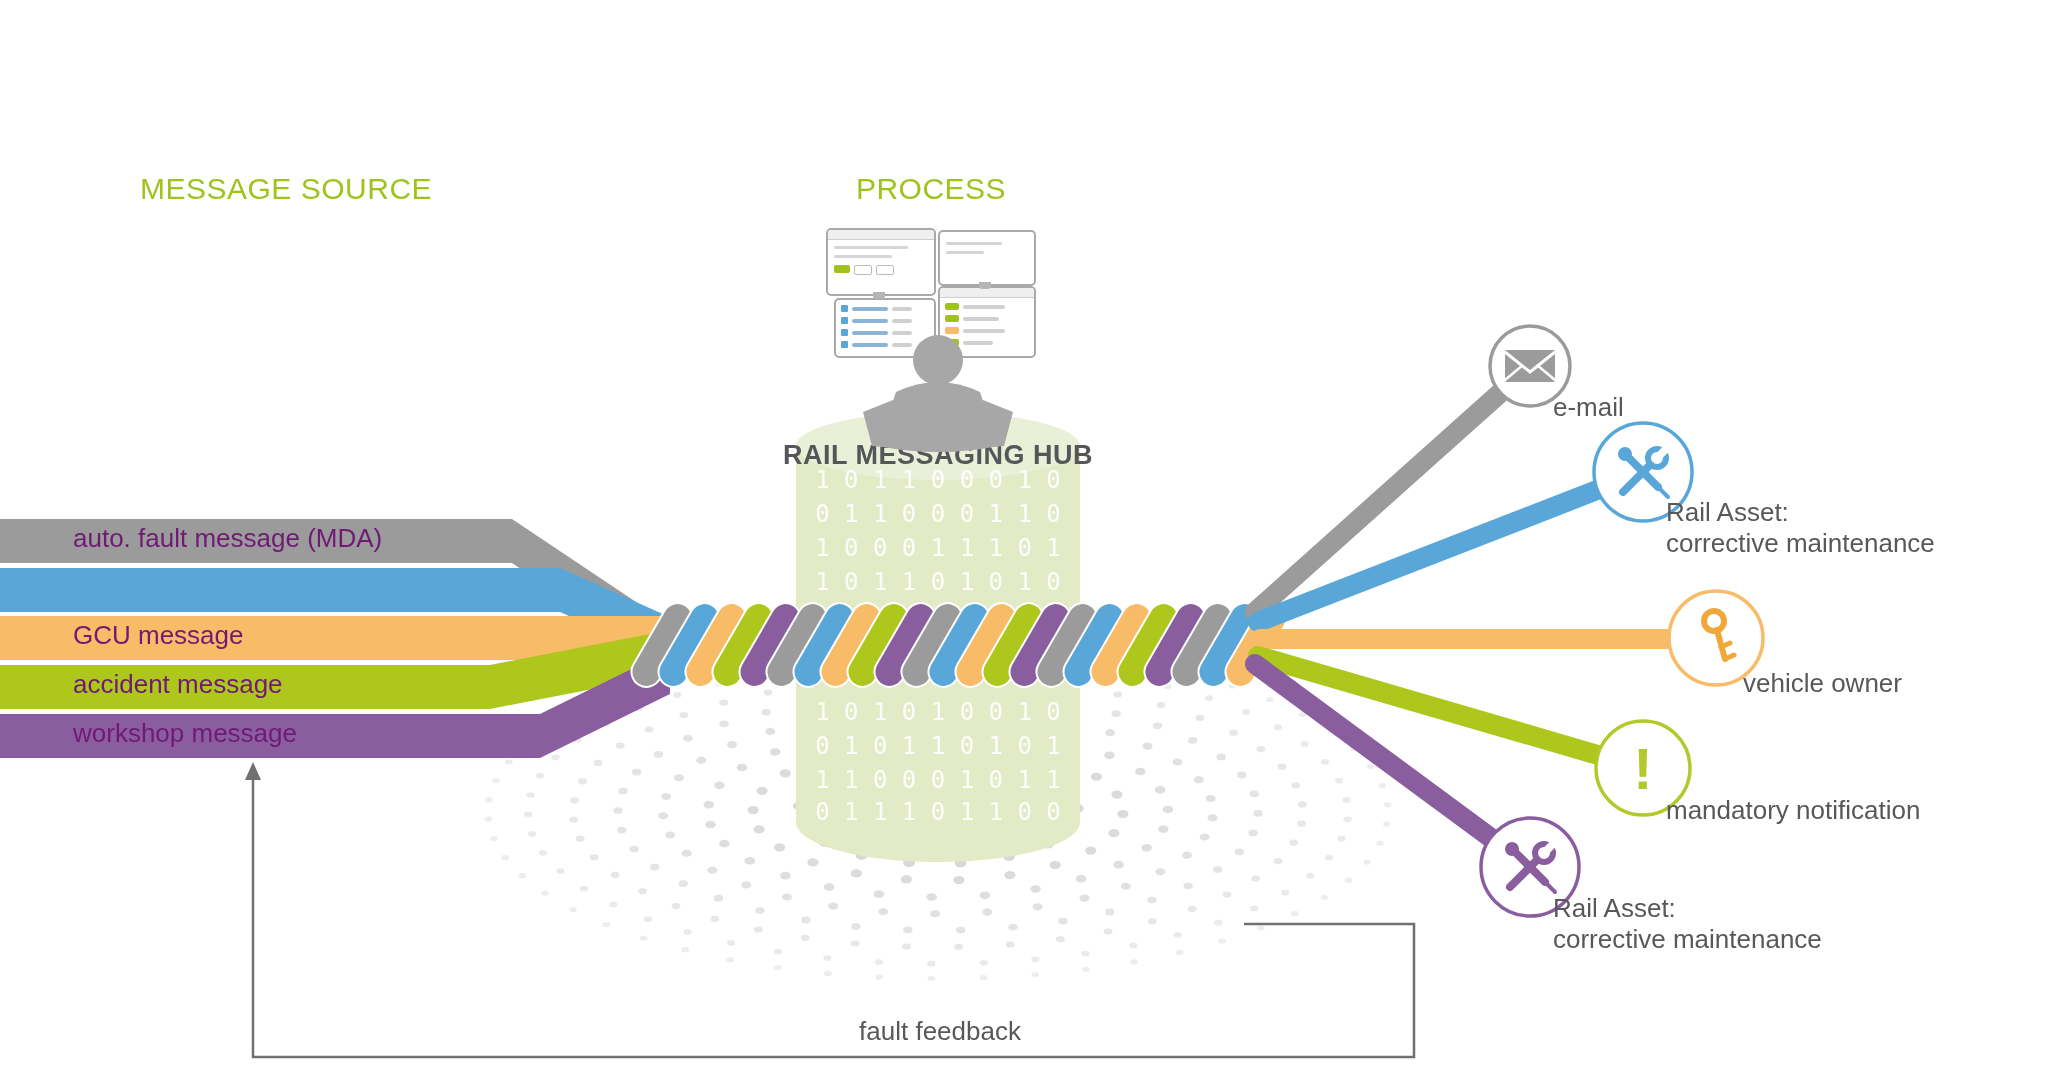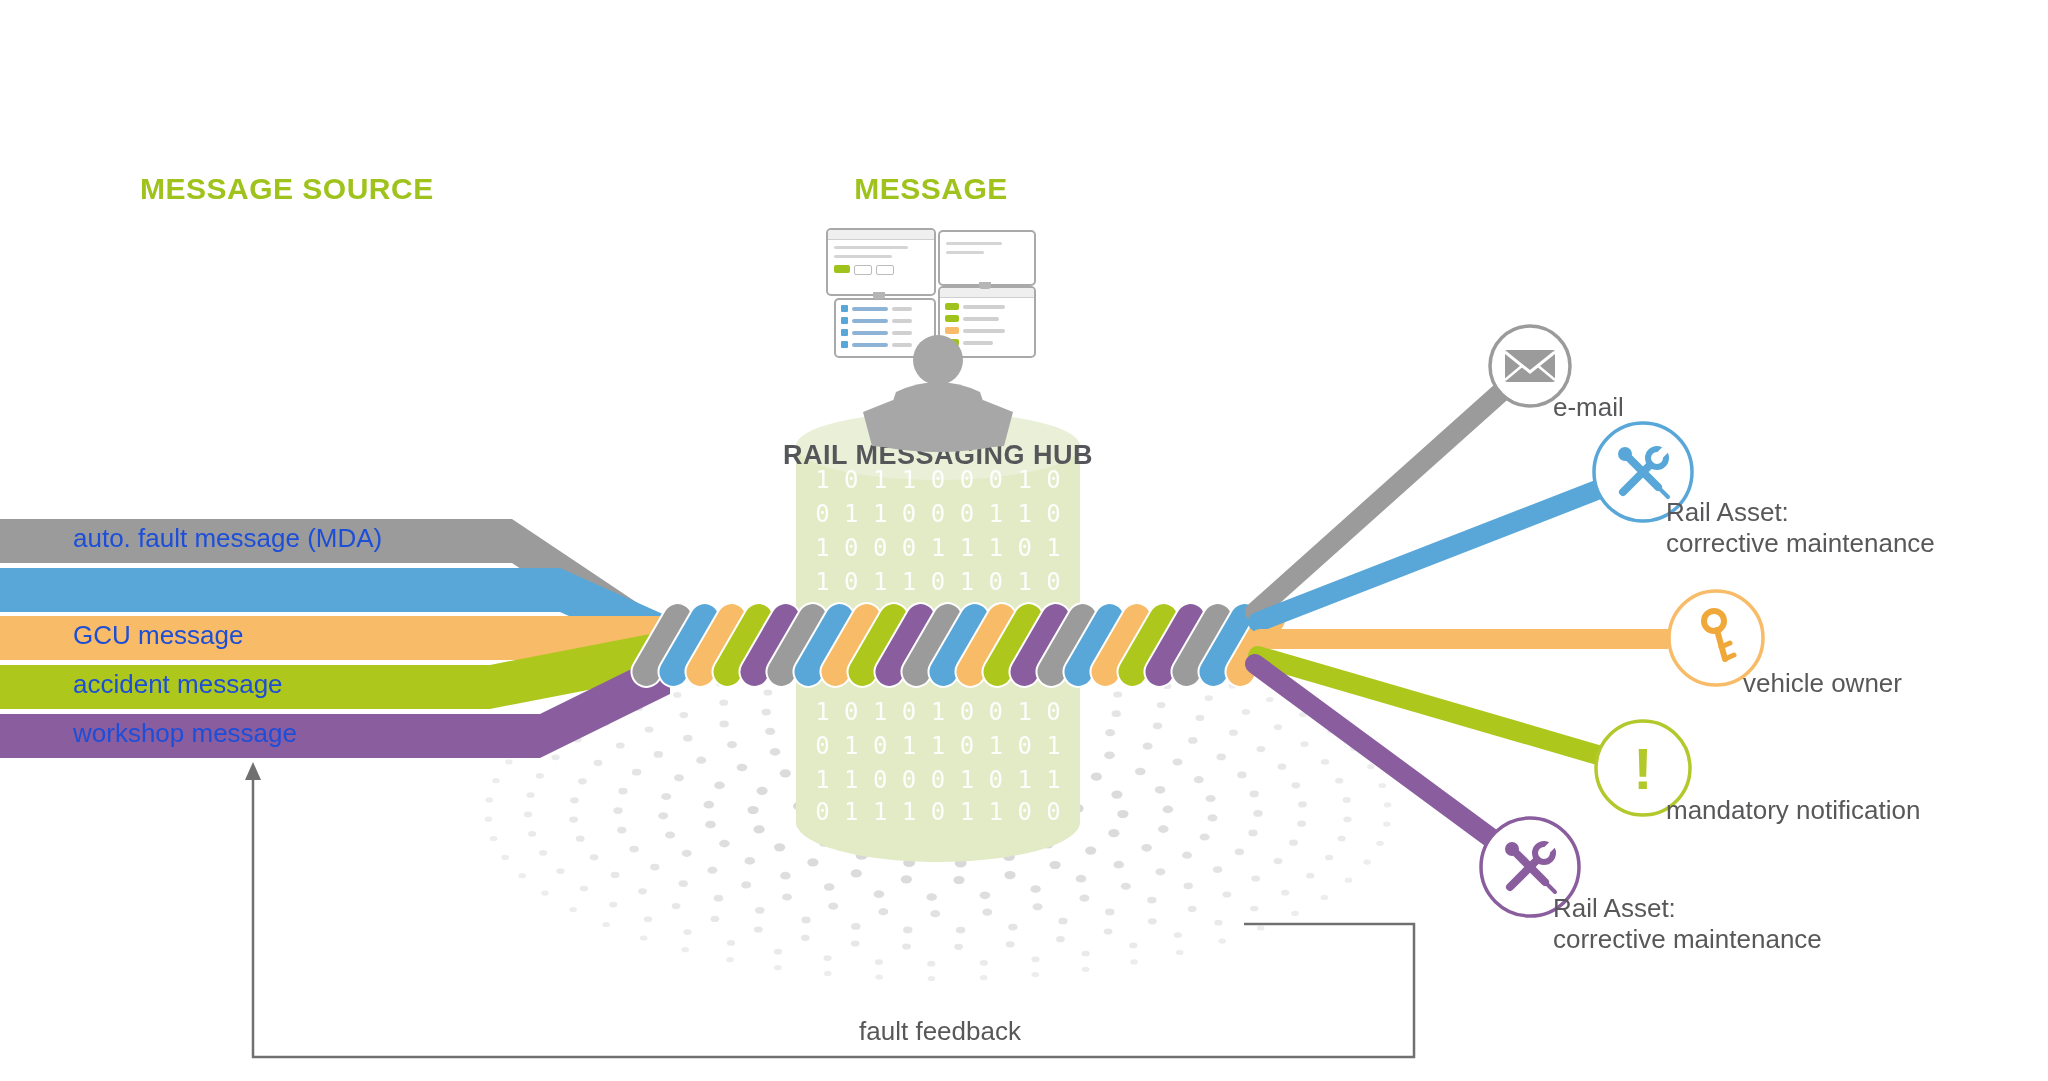--- a/index.html
+++ b/index.html
@@ -1,22 +1,22 @@
 <!DOCTYPE html>
 <html><head>
 <meta charset="utf-8">
 <style>
   html,body{margin:0;padding:0;background:#fff;}
   .stage{position:relative;width:2048px;height:1081px;background:#fff;overflow:hidden;
          font-family:"Liberation Sans",sans-serif;color:#58585a;cursor:default;}
   .stage svg#scene{position:absolute;inset:0;z-index:2;}
   .labels{position:absolute;inset:0;z-index:3;}
   .labels > div{position:absolute;white-space:nowrap;}
-  .hdr{font-weight:bold;font-size:30px;color:#9fc31c;letter-spacing:.5px;}
-  .band-label{color:#1d4ed8;font-size:26px;height:39px;display:flex;align-items:center;left:73px;}
+  .hdr{font-weight:normal;font-size:30px;color:#9fc31c;letter-spacing:.5px;}
+  .band-label{color:#701a75;font-size:26px;height:39px;display:flex;align-items:center;left:73px;}
   .proc{font-size:26px;color:#58585a;line-height:31px;}
   .proc span{display:block;}
   .feedback-label{font-size:26px;color:#58585a;transform:translateX(-50%);}
   
   .screens{position:absolute;left:826px;top:228px;width:212px;height:128px;z-index:1;}
   .panel{position:absolute;background:#fff;border:2px solid #a9a9a9;border-radius:5px;overflow:hidden;}
   .hd{height:9px;background:#efefef;border-bottom:1px solid #cfcfcf;}
   .ln{height:3px;background:#d5d5d5;margin:6px 6px 0 6px;border-radius:2px;}
   .chips{display:flex;gap:4px;margin:7px 6px 0 6px;}
   .chip{display:inline-block;width:16px;height:8px;border-radius:2px;}
@@ -504,21 +504,21 @@
       <circle cx="1643" cy="768" r="47" fill="#fff" stroke="#b3c82a" stroke-width="3.5"></circle>
       <text class="excl" x="1643" y="789" text-anchor="middle" fill="#b3c82a">!</text>
 
       <circle cx="1530" cy="867" r="49" fill="#fff" stroke="#8a5e9e" stroke-width="3.5"></circle>
       <use href="#tools-sym" transform="translate(1530,867)" color="#8a5e9e"></use>
     </g>
   </svg>
 
   <div class="labels">
     <div class="hdr" style="left:140px;top:172px">MESSAGE SOURCE</div>
-    <div class="hdr" style="left:931px;top:172px;transform:translateX(-50%)">MESSAGE</div>
+    <div class="hdr" style="left:931px;top:172px;transform:translateX(-50%)">PROCESS</div>
 
     <div class="band-label" style="top:519px">auto. fault message (MDA)</div>
     <div class="band-label" style="top:616px">GCU message</div>
     <div class="band-label" style="top:714px">workshop message</div>
     <div class="band-label" style="top:665px">accident message</div>
 
     <div class="proc" style="left:1553px;top:392px">
       <span>e-mail</span>
     </div>
     <div class="proc" style="left:1666px;top:497px">

